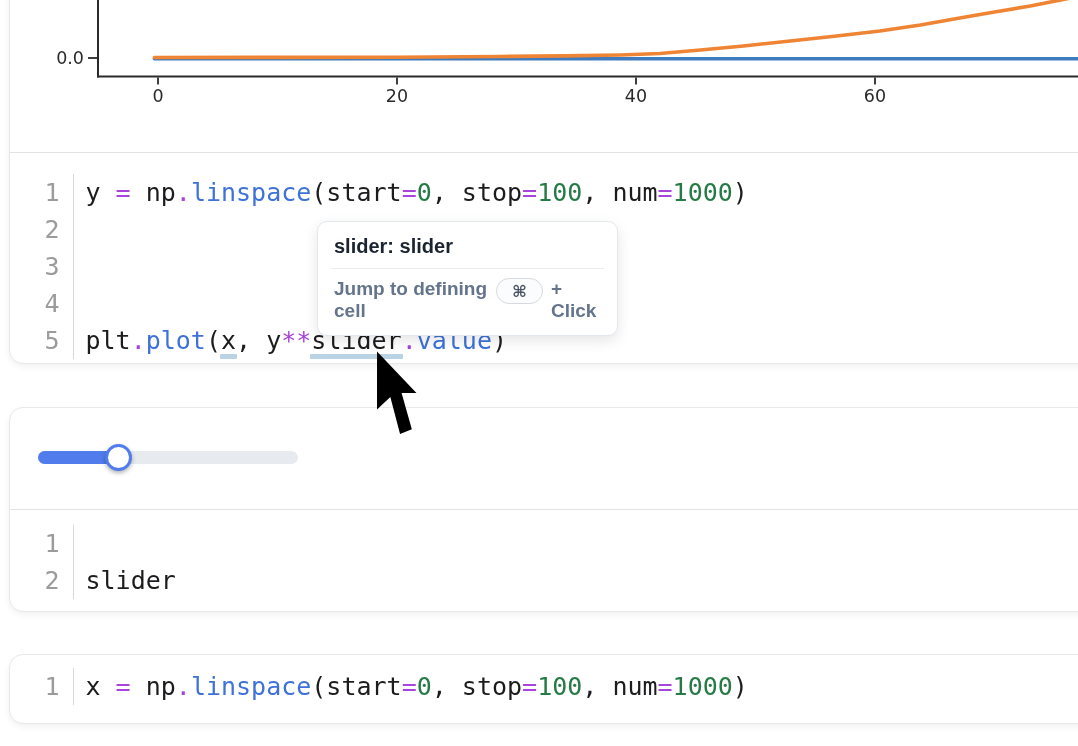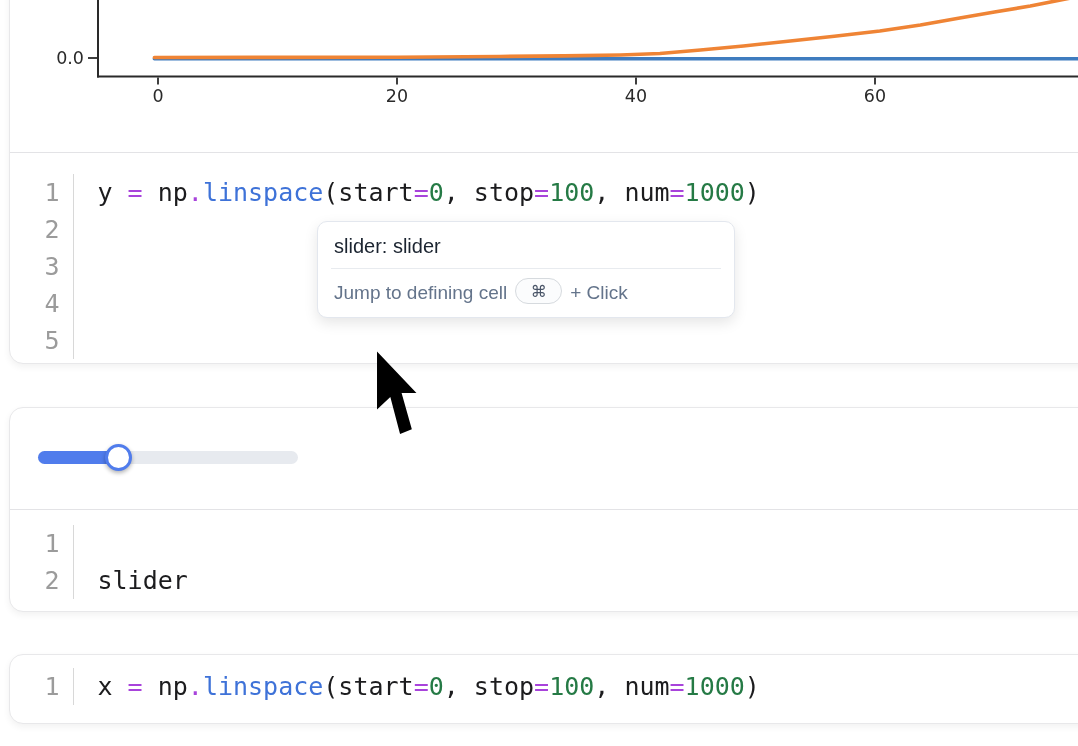--- a/index.html
+++ b/index.html
@@ -22,60 +22,60 @@
   #cell-x{top:654px;height:70px}
   .code-block{font-family:"DejaVu Sans Mono","Liberation Mono",monospace;font-size:25px;color:var(--plain)}
   #cell-plot .code-block{position:absolute;left:0;right:0;top:270.5px;border-top:1.5px solid var(--divider);padding-top:21px}
   #cell-slider .code-block{border-top:1.5px solid var(--divider);padding-top:15px}
   #cell-x .code-block{padding-top:13px}
   .code-line{height:37px;display:flex;align-items:center;white-space:pre}
   .lineno{
     flex:0 0 63.5px;align-self:stretch;display:flex;align-items:center;justify-content:flex-end;
     padding-right:13px;color:var(--lineno);border-right:1.8px solid #d8d8d8;
   }
-  .code-text{margin-left:24px}
+  .code-text{margin-left:12px}
   .tk-op{color:var(--op)} .tk-fn{color:var(--fn)} .tk-num{color:var(--num)}
   .tk-u{position:relative}
   .tk-u::after{content:"";position:absolute;left:-1px;right:-1px;bottom:-4px;height:4.5px;background:var(--underline);border-radius:1px}
   
   .slider-out{position:relative;height:100.5px}
   .slider-track{position:absolute;left:28px;top:43px;width:260px;height:13px;background:#e7eaef;border-radius:7px}
   .slider-fill{position:absolute;left:0;top:0;bottom:0;background:#507cec;border-radius:7px}
   .slider-thumb{
     position:absolute;width:27px;height:27px;top:-7px;border-radius:50%;
     background:#fff;border:3px solid #507cec;box-shadow:0 2px 4px rgba(0,0,0,.3);
   }
   
   #chart{position:absolute;left:0;top:0;z-index:2;overflow:hidden}
   
   .tooltip{
-    position:absolute;left:317px;top:221px;width:418px;z-index:5;background:#fff;
-    border:1.5px solid #e3e7ee;border-radius:10px;box-shadow:0 5px 14px rgba(0,0,0,.10);
+    position:absolute;left:317px;top:221px;width:301px;z-index:5;background:#fff;
+    border:1.5px solid #e3e7ee;border-radius:10px;box-shadow:0 5px 14px rgba(0,0,0,.10);font-weight:bold;
   }
   .tooltip-title{font-size:20px;color:#1b2430;padding:13px 16px 10px 16px}
   .tooltip-sep{border-top:1.5px solid #e8ebef;margin:0 13px}
-  .tooltip-hint{display:flex;align-items:flex-end;padding:9px 16px 13px 16px;font-size:19px;color:#64748b}
+  .tooltip-hint{display:flex;align-items:flex-start;padding:9px 16px 13px 16px;font-size:19px;color:#64748b}
   .kbd-badge{
     display:inline-flex;align-items:center;justify-content:center;height:26px;min-width:47px;
     margin:0 8px;border:1.6px solid #d6dade;border-radius:13px;background:#fbfcfd;
     color:#4a5568;font-size:16px;
   }
   
   #cursor{position:absolute;left:374px;top:351px;z-index:6}
 </style>
 </head>
 <body>
 
 <div class="cell" id="cell-plot">
   <div class="code-block">
       <div class="code-line"><span class="lineno">1</span><span class="code-text"><span>y </span><span class="tk-op">=</span><span> np</span><span class="tk-op">.</span><span class="tk-fn">linspace</span><span>(start</span><span class="tk-op">=</span><span class="tk-num">0</span><span>, stop</span><span class="tk-op">=</span><span class="tk-num">100</span><span>, num</span><span class="tk-op">=</span><span class="tk-num">1000</span><span>)</span></span></div>
       <div class="code-line"><span class="lineno">2</span><span class="code-text"></span></div>
       <div class="code-line"><span class="lineno">3</span><span class="code-text"></span></div>
       <div class="code-line"><span class="lineno">4</span></div>
-      <div class="code-line"><span class="lineno">5</span></div>
+      <div class="code-line"><span class="lineno">5</span><span class="code-text"><span>plt</span><span class="tk-op">.</span><span class="tk-fn">plot</span><span>(</span><span class="tk-u">x</span><span>, y</span><span class="tk-op">**</span><span class="tk-u">slider</span><span class="tk-op">.</span><span class="tk-fn">value</span><span>)</span></span></div>
     </div>
 </div>
 
 <svg id="chart" width="1078" height="118" viewBox="0 0 1078 118">
     <line x1="98" y1="0" x2="98" y2="77.5" stroke="#2a2a2a" stroke-width="2"></line>
     <line x1="97" y1="76.5" x2="1078" y2="76.5" stroke="#2a2a2a" stroke-width="2"></line>
     <line x1="88" y1="58" x2="97" y2="58" stroke="#2a2a2a" stroke-width="1.8"></line>
     <text x="84" y="64" text-anchor="end" font-size="17.5" fill="#2a2a2a" font-family="DejaVu Sans, Liberation Sans, sans-serif">0.0</text>
     <line x1="158" y1="77.5" x2="158" y2="84.5" stroke="#2a2a2a" stroke-width="1.8"></line>
     <text x="158" y="102" text-anchor="middle" font-size="17.5" fill="#2a2a2a" font-family="DejaVu Sans, Liberation Sans, sans-serif">0</text>

